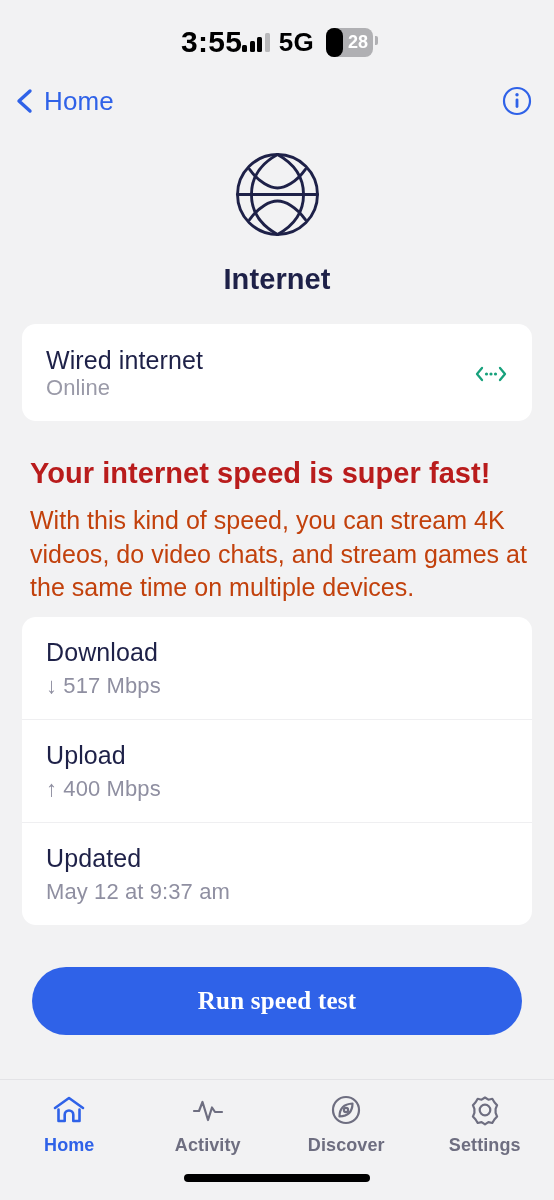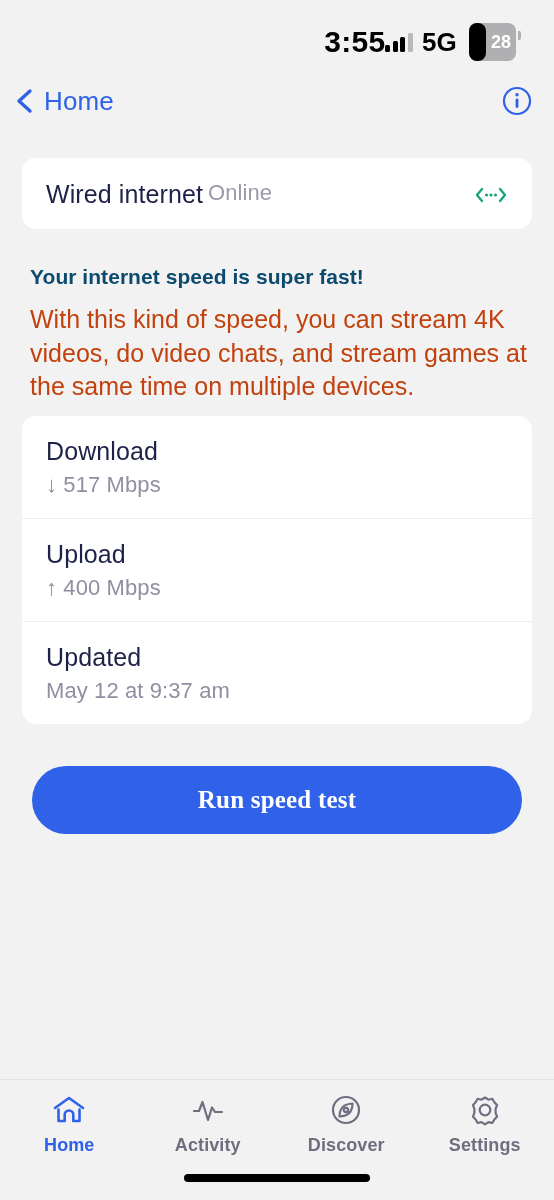--- a/index.html
+++ b/index.html
@@ -19,21 +19,21 @@
     display: flex;
     flex-direction: column;
   }
 
   
   .statusbar {
     height: 72px;
     flex: 0 0 72px;
     display: flex;
     align-items: center;
-    justify-content: flex-end;
+    justify-content: center;
     padding: 12px 38px 0 38px;
   }
   .status-time {
     font-size: 30px;
     font-weight: 700;
     color: #000;
     letter-spacing: 0.3px;
   }
   .status-right {
     display: flex;
@@ -53,21 +53,21 @@
   .sig-bars i:nth-child(4) { height: 19px; background: #b9b9bb; }
   .net-label {
     font-size: 26px;
     font-weight: 600;
     color: #000;
     letter-spacing: 0.2px;
   }
   .battery {
     position: relative;
     width: 47px;
-    height: 38px;
+    height: 29px;
     border-radius: 8px;
     background: #b0b0b3;
     display: flex;
     align-items: center;
     justify-content: flex-end;
     padding-right: 5px;
     margin-left: 3px;
   }
   .battery .fill {
     position: absolute;
@@ -144,42 +144,42 @@
   .card.first { margin-top: 28px; }
   .row {
     padding: 22px 24px 20px 24px;
     display: flex;
     align-items: center;
     justify-content: space-between;
     min-height: 60px;
     cursor: pointer;
   }
   .row + .row { border-top: 1px solid #efeff1; }
-  .row-text { display: flex; gap: 5px; }
+  .row-text { display: flex; flex-direction: column; }
   .row-title {
     font-size: 25px;
     color: #1e2148;
     letter-spacing: 0.1px;
   }
   .row-sub {
     font-size: 22px;
     color: #9a9aa8;
     letter-spacing: 0.1px;
   }
   .status-icon { width: 34px; height: 22px; flex: 0 0 auto; }
   .chev-right { width: 17px; height: 26px; flex: 0 0 auto; }
 
   
   .blurb {
     padding: 36px 24px 0 30px;
   }
   .blurb-title {
-    font-size: 21px;
+    font-size: 29px;
     font-weight: 700;
-    color: #0c4a6e;
+    color: #b91c1c;
     letter-spacing: 0.05px;
   }
   .blurb-body {
     margin-top: 14px;
     font-size: 25px;
     line-height: 1.34;
     color: #c2410c;
     letter-spacing: 0.02px;
     max-width: 500px;
   }
@@ -288,20 +288,33 @@
       </svg>
       <span class="back-label">Home</span>
     </div>
     <svg class="info-btn" viewBox="0 0 30 30">
       <circle cx="15" cy="15" r="13" fill="none" stroke="#2f62e8" stroke-width="2.2"></circle>
       <circle cx="15" cy="8.8" r="1.7" fill="#2f62e8"></circle>
       <rect x="13.6" y="12.4" width="2.8" height="9.6" rx="1.4" fill="#2f62e8"></rect>
     </svg>
   </div>
 
+  <div class="hero">
+    <svg class="globe" viewBox="0 0 100 100">
+      <g fill="none" stroke="#1e2148" stroke-width="3.1" stroke-linecap="round">
+        <circle cx="50" cy="50" r="43"></circle>
+        <line x1="7" y1="50" x2="93" y2="50"></line>
+        <path d="M50 7 C30 18 22 34 22 50 C22 66 30 82 50 93"></path>
+        <path d="M50 7 C70 18 78 34 78 50 C78 66 70 82 50 93"></path>
+        <path d="M20 23 C30 37 42 43 50 43 C58 43 70 37 80 23"></path>
+        <path d="M20 77 C30 63 42 57 50 57 C58 57 70 63 80 77"></path>
+      </g>
+    </svg>
+    <div class="page-title">Internet</div>
+  </div>
 
   <div class="card first">
 
     <div class="row">
       <div class="row-text">
         <span class="row-title">Wired internet</span>
         <span class="row-sub">Online</span>
       </div>
       <svg class="status-icon" viewBox="0 0 34 22">
         <g fill="none" stroke="#17a17c" stroke-width="2.3" stroke-linecap="round" stroke-linejoin="round">

